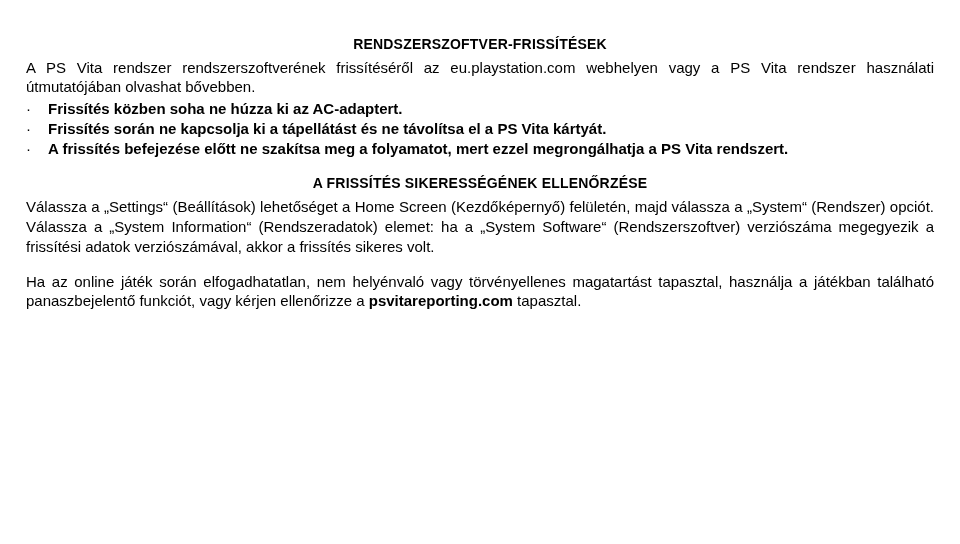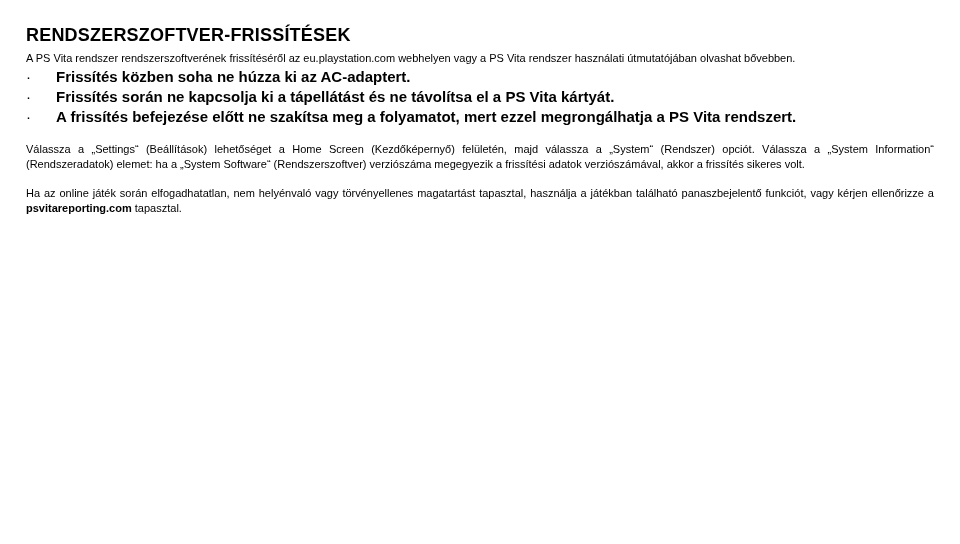--- a/index.html
+++ b/index.html
@@ -14,31 +14,32 @@
     color: #000000;
     overflow: hidden;
   }
   .page {
     width: 960px;
     height: 544px;
     box-sizing: border-box;
     padding: 20px 26px 0 26px;
   }
   h2.section-title {
-    font-size: 18px;
+    font-size: 14px;
     font-weight: bold;
     letter-spacing: 0.2px;
-    margin: 4px 0 4px 0;
+    margin: 16px 0 4px 0;
     line-height: 1.25;
+    text-align: center;
   }
   .section + .section {
     margin-top: 15px;
   }
   p.body-text {
-    font-size: 11px;
+    font-size: 15px;
     line-height: 1.33;
     margin: 0;
     text-align: justify;
     text-justify: inter-word;
   }
   p.body-text + p.body-text {
     margin-top: 14px;
   }
   ul.bullets {
     list-style: none;
@@ -54,21 +55,20 @@
   }
   ul.bullets li .dot {
     width: 22px;
     flex: 0 0 22px;
     font-weight: normal;
     font-size: 15px;
     line-height: 1.33;
   }
   ul.bullets li .btext {
     flex: 1 1 auto;
-    margin-left: 8px;
   }
   .strong-inline {
     font-weight: bold;
   }
 </style>
 </head>
 <body>
 
 <div class="page">
 
@@ -85,20 +85,21 @@
         <span class="btext">Frissítés során ne kapcsolja ki a tápellátást és ne távolítsa el a PS Vita kártyát.</span>
       </li>
       <li>
         <span class="dot">·</span>
         <span class="btext">A frissítés befejezése előtt ne szakítsa meg a folyamatot, mert ezzel megrongálhatja a PS Vita rendszert.</span>
       </li>
     </ul>
   </div>
 
   <div class="section">
+    <h2 class="section-title">A FRISSÍTÉS SIKERESSÉGÉNEK ELLENŐRZÉSE</h2>
     <p class="body-text">Válassza a „Settings“ (Beállítások) lehetőséget a Home Screen (Kezdőképernyő) felületén, majd válassza a „System“ (Rendszer) opciót. Válassza a „System Information“ (Rendszeradatok) elemet: ha a „System Software“ (Rendszerszoftver) verziószáma megegyezik a frissítési adatok verziószámával, akkor a frissítés sikeres volt.</p>
   </div>
 
   <div class="section">
     <p class="body-text">
       <span>Ha az online játék során elfogadhatatlan, nem helyénvaló vagy törvényellenes magatartást tapasztal, használja a játékban található panaszbejelentő funkciót, vagy kérjen ellenőrizze a </span><span class="strong-inline">psvitareporting.com</span><span> tapasztal.</span>
     </p>
   </div>
 
 </div>

